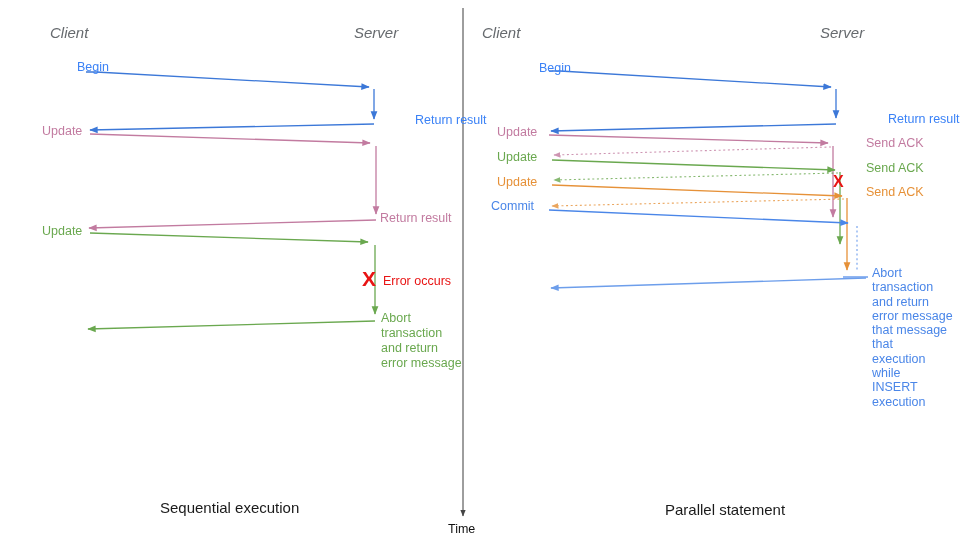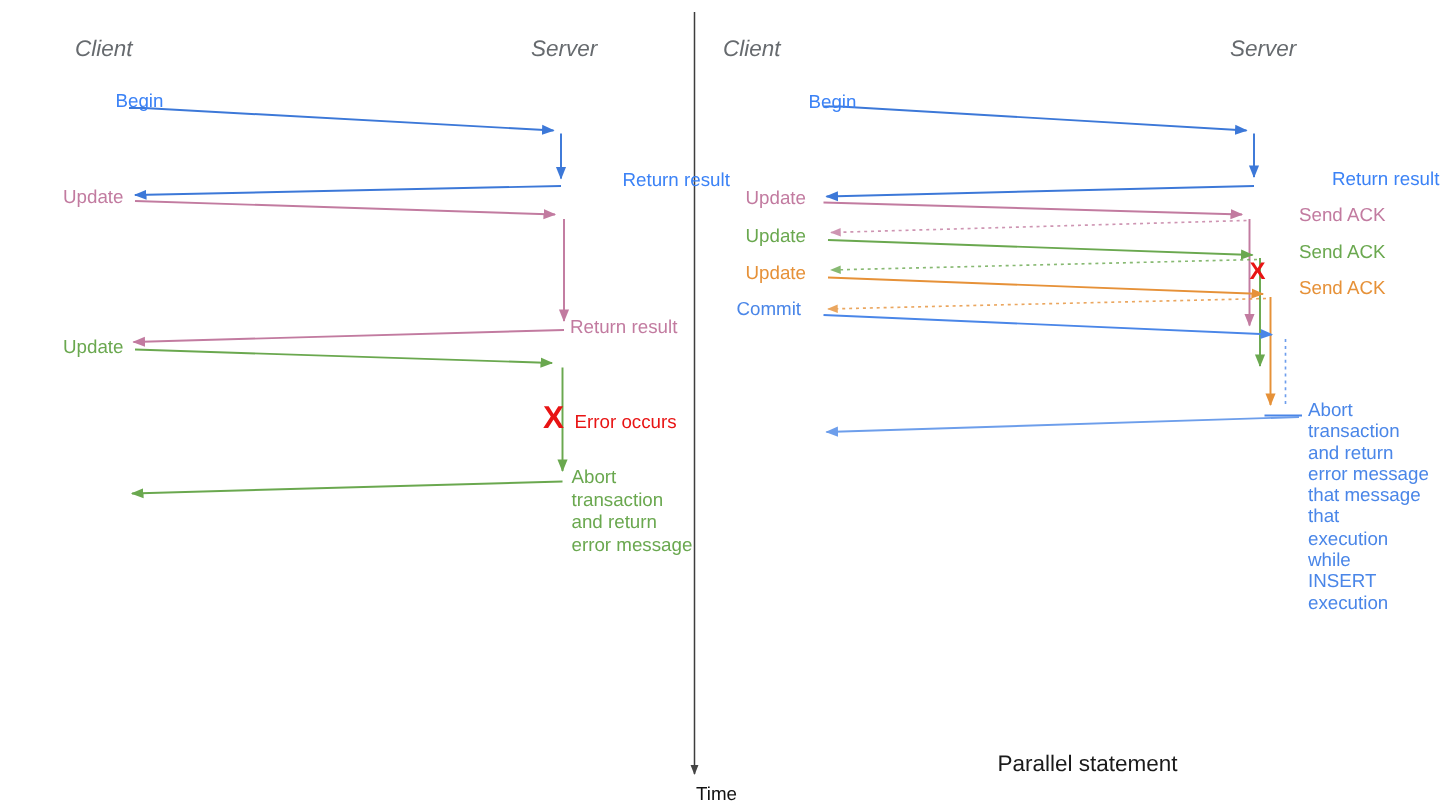--- a/index.html
+++ b/index.html
@@ -97,22 +97,23 @@
   <div class="xmark" style="left:362px;top:267px;font-size:21px;">X</div>
   <div class="lbl red" style="left:383px;top:274px;">Error occurs</div>
 
   <div class="lbl green multiline" id="left-abort" style="left:381px;top:311px;">
     <span>Abort</span>
     <span>transaction</span>
     <span>and return</span>
     <span>error message</span>
   </div>
 
+  <div class="caption" style="left:160px;top:499px;">Sequential execution</div>
 
-  <div class="time" style="left:464px;top:522px;">Time</div>
+  <div class="time" style="left:448px;top:522px;">Time</div>
 
   <div class="hdr" style="left:482px;top:24px;">Client</div>
   <div class="hdr" style="left:820px;top:24px;">Server</div>
 
   <div class="lbl blue" style="left:504px;top:61px;">Begin</div>
   <div class="lbl blue" style="left:853px;top:112px;">Return result</div>
   <div class="lbl pink" style="left:497px;top:125px;">Update</div>
   <div class="lbl pink" style="left:866px;top:136px;">Send ACK</div>
   <div class="lbl green" style="left:497px;top:150px;">Update</div>
   <div class="lbl green" style="left:866px;top:161px;">Send ACK</div>

